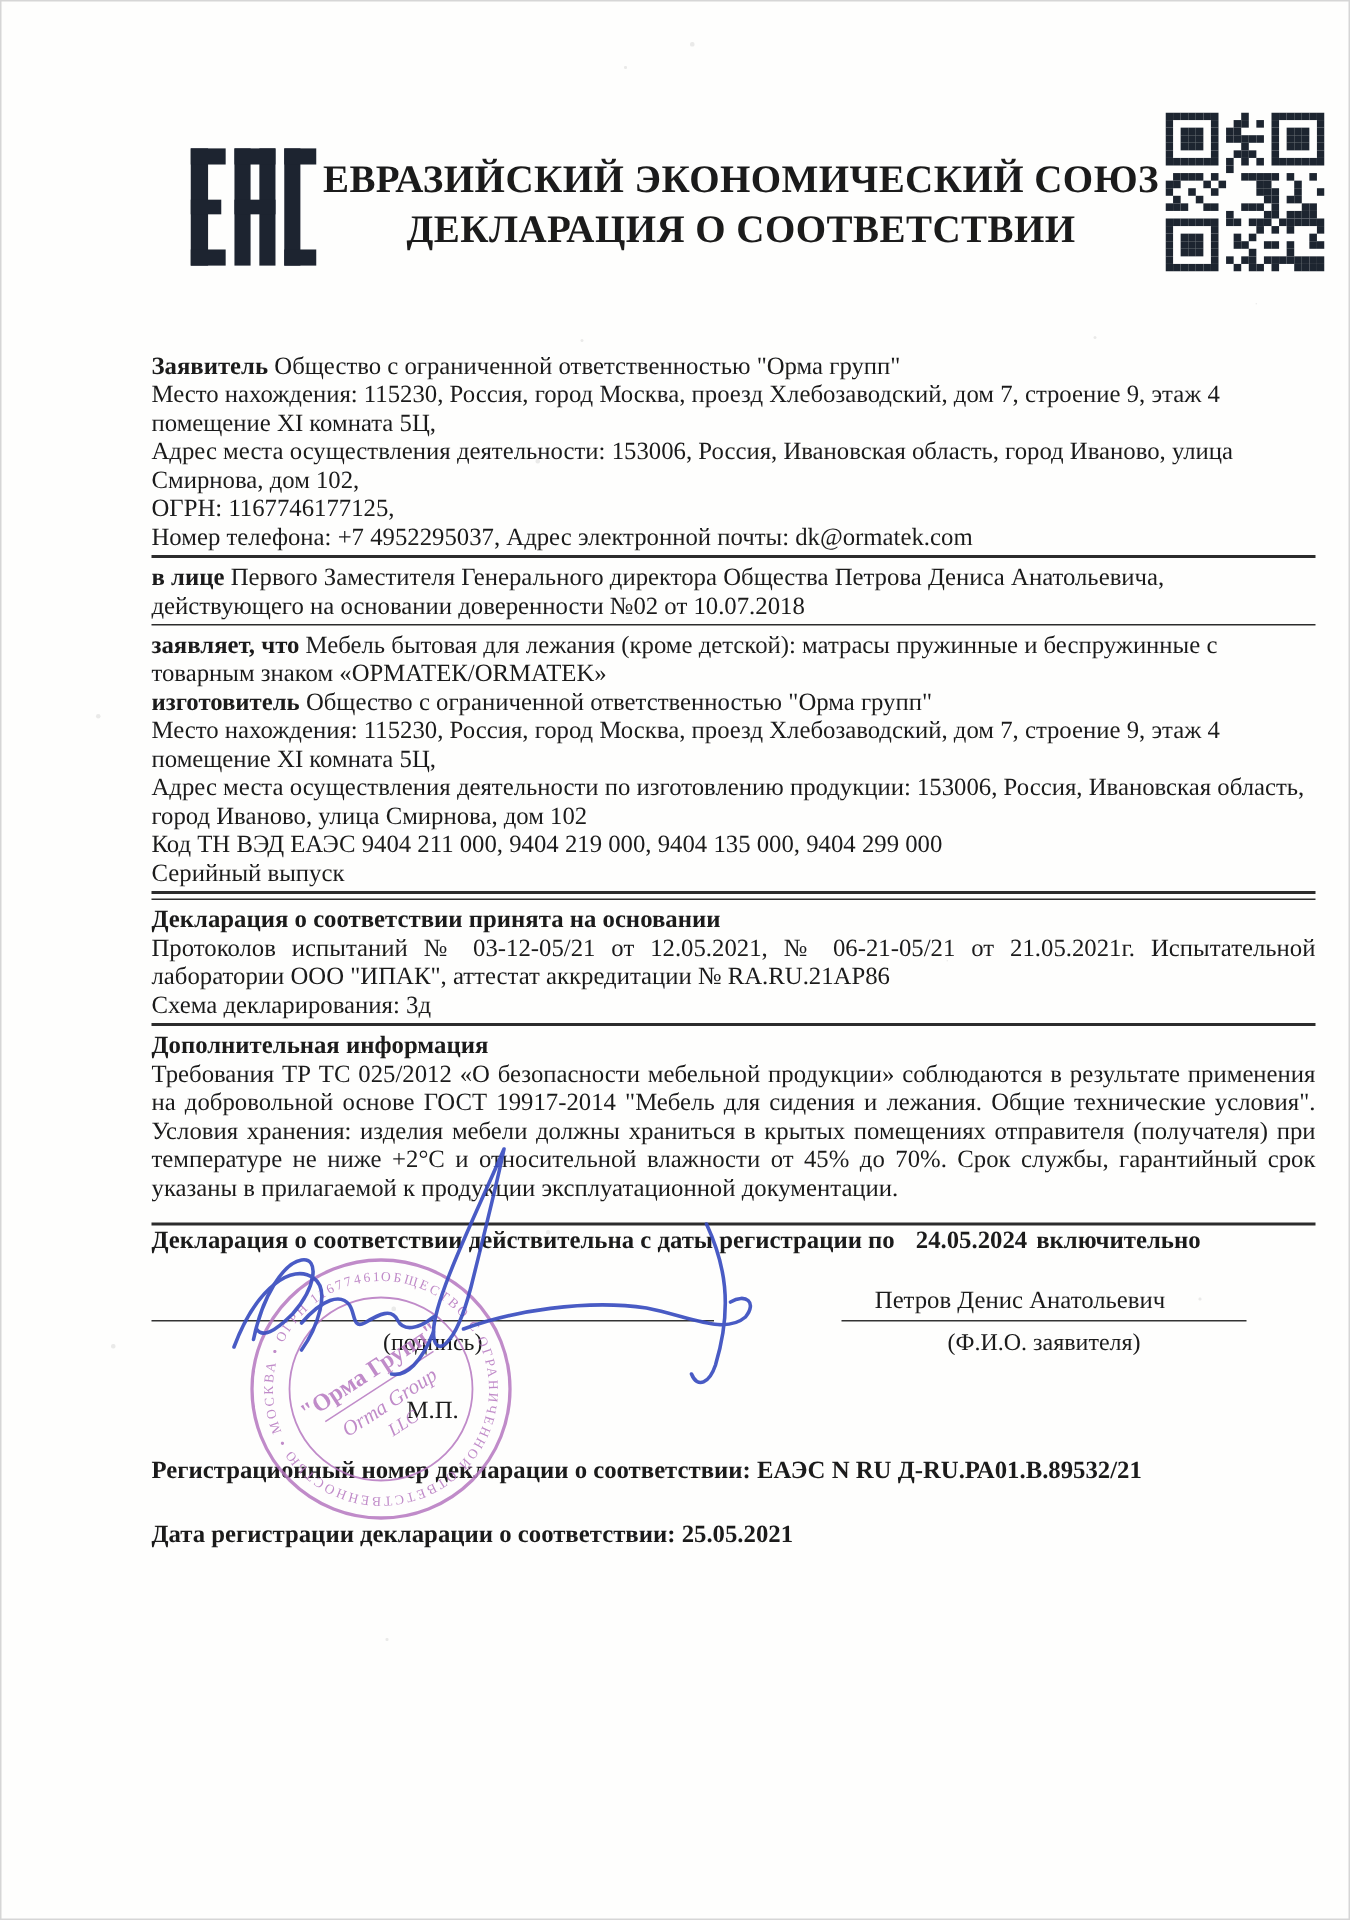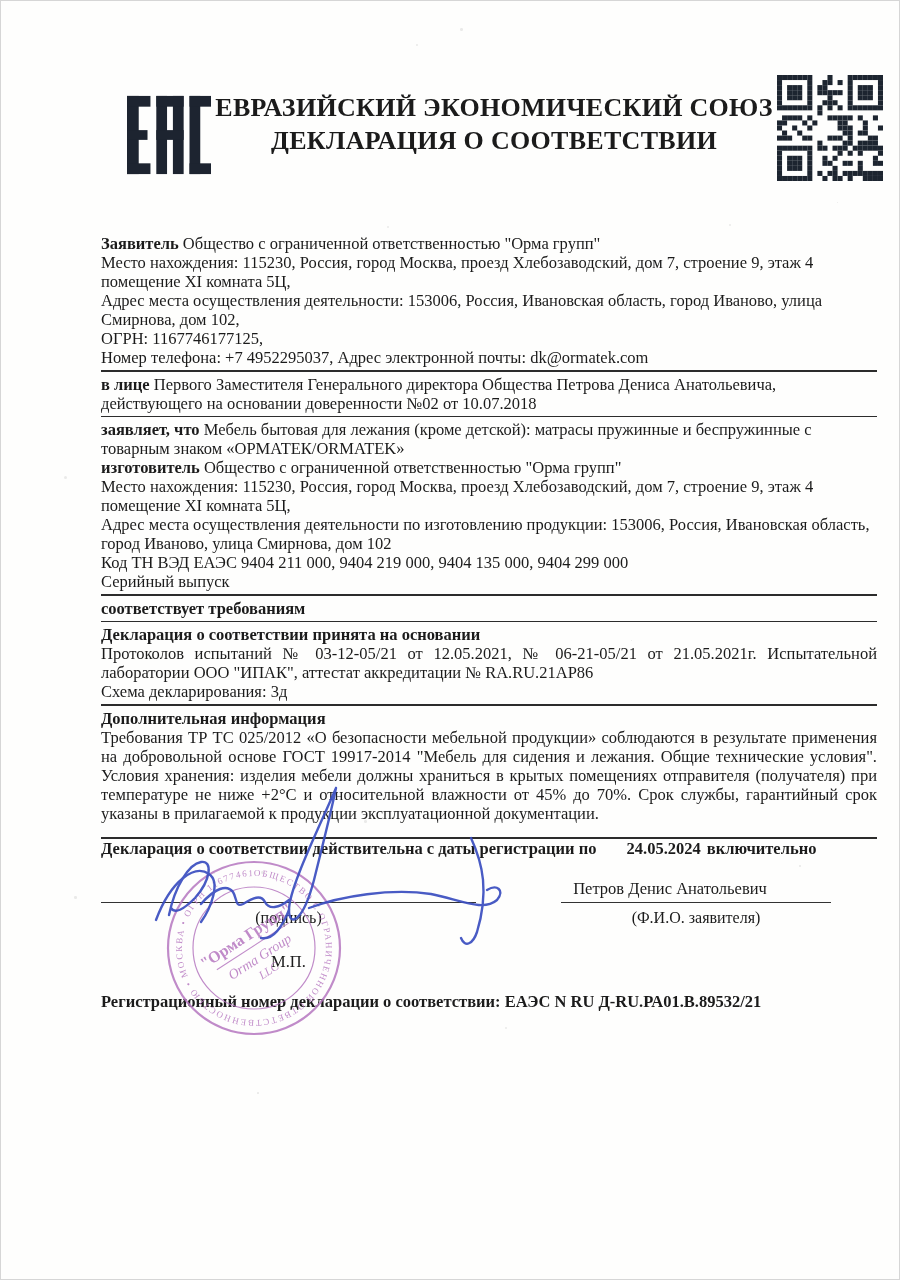--- a/index.html
+++ b/index.html
@@ -2,48 +2,48 @@
 <html><head>
 <meta charset="utf-8">
 <style>
   html,body{margin:0;padding:0;background:#e9e9e9;}
   .page{
     position:relative;width:900px;height:1280px;margin:0 auto;
     background:#fefefd;border:1px solid #d6d6d6;box-sizing:border-box;
     font-family:"Liberation Serif",serif;color:#1b1b1b;overflow:hidden;
   }
   
-  .header{position:absolute;top:72px;left:126px;right:16px;display:flex;align-items:flex-start;}
+  .header{position:absolute;top:72px;left:126px;right:16px;display:flex;align-items:center;}
   .eac-logo{width:84px;height:80px;margin-top:22px;flex:0 0 auto;}
   .titles{flex:1;text-align:center;padding-top:18px;}
   .titles .t{font-size:26px;font-weight:bold;line-height:33px;letter-spacing:.3px;white-space:nowrap;}
   .qr{width:106px;height:106px;margin-top:2px;flex:0 0 auto;}
   
   .content{position:absolute;top:233px;left:100px;right:22px;font-size:16.5px;line-height:19px;}
   .content p,.content div.ln{margin:0;}
   .lead{font-weight:bold;}
   .head{font-weight:bold;}
   .justify{text-align:justify;text-align-last:left;}
   .rule{border-top:2.5px solid #2c2c2c;margin:3px 0;}
   .rule.thin{border-top-width:1.8px;}
   .pad{padding-top:2px;}
   .scheme{margin-top:16px;}
   .rule-final{border-top:2.5px solid #2c2c2c;margin-top:14px;}
   .validity{margin-top:15px;font-weight:bold;}
-  .validity .date{margin-left:30px;}
+  .validity .date{margin-left:14px;}
   .validity .tail{margin-left:6px;}
   
   .sig{position:relative;height:112px;margin-top:8px;}
   .sig .line{position:absolute;top:36px;border-bottom:1.6px solid #333;height:0;}
   .sig .line.l{left:0;width:375px;}
   .sig .line.r{left:460px;width:270px;}
   .sig .cap{position:absolute;top:42px;text-align:center;font-size:16px;}
   .sig .cap.l{left:0;width:375px;}
   .sig .cap.r{left:460px;width:270px;}
-  .sig .fio{position:absolute;top:13px;left:434px;width:270px;text-align:center;}
+  .sig .fio{position:absolute;top:13px;left:444px;width:270px;text-align:center;}
   .sig .mp{position:absolute;top:86px;left:170px;}
   .stamp{position:absolute;left:48px;top:-23px;width:210px;height:210px;z-index:3;opacity:.85;}
   .autograph{position:absolute;left:30px;top:-86px;width:480px;height:200px;z-index:4;}
   
   .footer-line{margin:0;font-weight:bold;}
   .footer-line.reg{margin-top:14px;}
   .footer-line.date{margin-top:24px;}
   .speck{position:absolute;border-radius:50%;background:rgba(60,60,60,.10);z-index:0;}
 </style>
 </head>
@@ -313,21 +313,20 @@
       <p><span class="lead">изготовитель</span><span> Общество с ограниченной ответственностью "Орма групп"</span></p>
       <div class="ln">Место нахождения: 115230, Россия, город Москва, проезд Хлебозаводский, дом 7, строение 9, этаж 4 помещение XI комната 5Ц,</div>
       <div class="ln">Адрес места осуществления деятельности по изготовлению продукции: 153006, Россия, Ивановская область, город Иваново, улица Смирнова, дом 102</div>
       <div class="ln">Код ТН ВЭД ЕАЭС 9404 211 000, 9404 219 000, 9404 135 000, 9404 299 000</div>
       <div class="ln">Серийный выпуск</div>
     </section>
 
     <div class="rule"></div>
 
     <section>
-      <div class="head">соответствует требованиям</div>
     </section>
 
     <div class="rule thin"></div>
 
     <section>
       <div class="head">Декларация о соответствии принята на основании</div>
       <p class="justify">Протоколов испытаний № 03-12-05/21 от 12.05.2021, № 06-21-05/21 от 21.05.2021г. Испытательной лаборатории ООО "ИПАК", аттестат аккредитации № RA.RU.21АР86</p>
       <div class="ln scheme">Схема декларирования: 3д</div>
     </section>
 
@@ -378,20 +377,21 @@
           <path d="M 158,130 C 150,150 140,160 130,158"></path>
           <path d="M 25,140 C 40,100 64,84 78,94 C 90,102 80,128 70,142"></path>
           <path d="M 70,124 C 84,108 96,104 102,112 C 106,118 104,128 112,124 C 122,118 130,114 134,122 C 138,130 148,128 158,120"></path>
           <path d="M 178,128 C 210,116 260,108 300,114 C 330,120 352,132 366,120 C 374,110 366,104 356,110"></path>
           <path d="M 340,58 C 352,84 358,112 346,152 C 342,164 334,168 330,158"></path>
         </g>
       </svg>
     </div>
 
     <p class="footer-line reg"><span>Регистрационный номер декларации о соответствии:</span><span> ЕАЭС N RU Д-RU.РА01.В.89532/21</span></p>
+    <p class="footer-line date"><span>Дата регистрации декларации о соответствии:</span><span> 25.05.2021</span></p>
 
   </div>
 <div class="speck" style="width: 2.1px; height: 2.1px; left: 504px; top: 1026px;"></div>
     <div class="speck" style="width: 2.2px; height: 2.2px; left: 212px; top: 871px;"></div>
     <div class="speck" style="width: 1.8px; height: 1.8px; left: 415px; top: 43px;"></div>
     <div class="speck" style="width: 2.2px; height: 2.2px; left: 728px; top: 223px;"></div>
     <div class="speck" style="width: 2.8px; height: 2.8px; left: 356px; top: 305px;"></div>
     <div class="speck" style="width: 1.1px; height: 1.1px; left: 630px; top: 639px;"></div>
     <div class="speck" style="width: 2.5px; height: 2.5px; left: 459px; top: 27px;"></div>
     <div class="speck" style="width: 1.1px; height: 1.1px; left: 681px; top: 520px;"></div>

